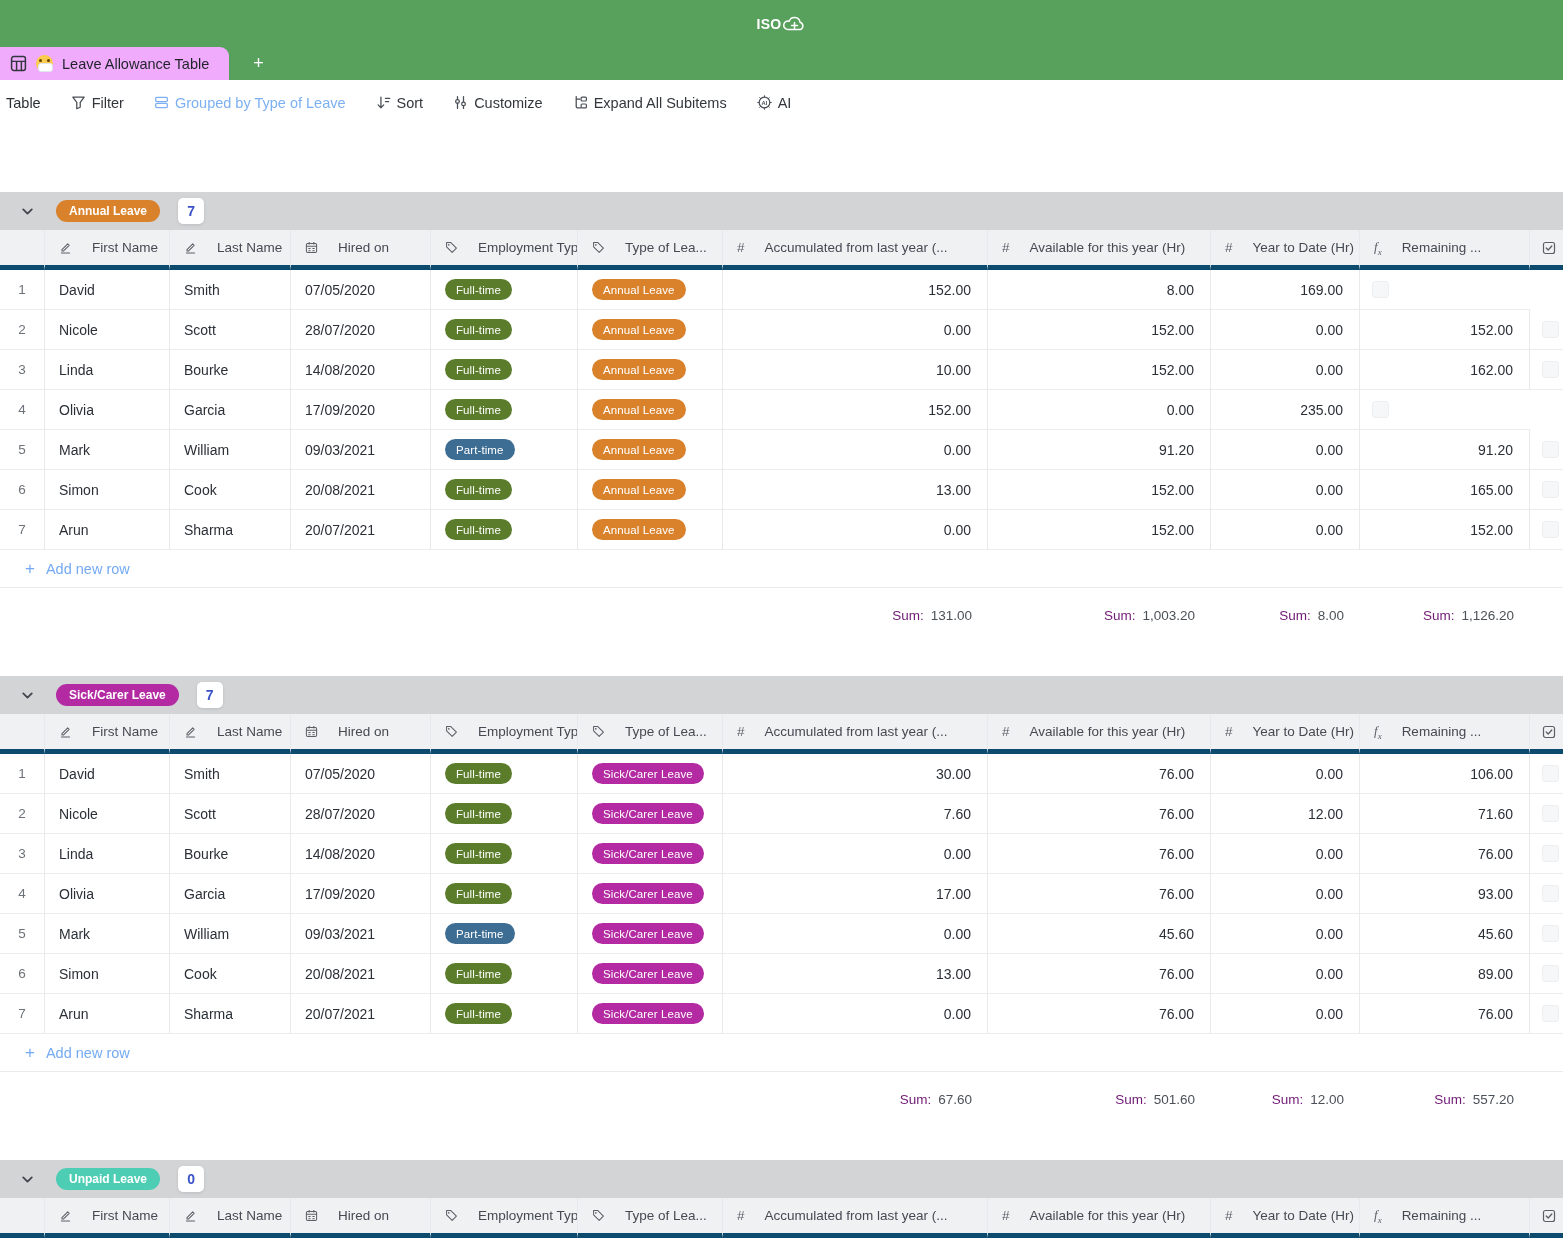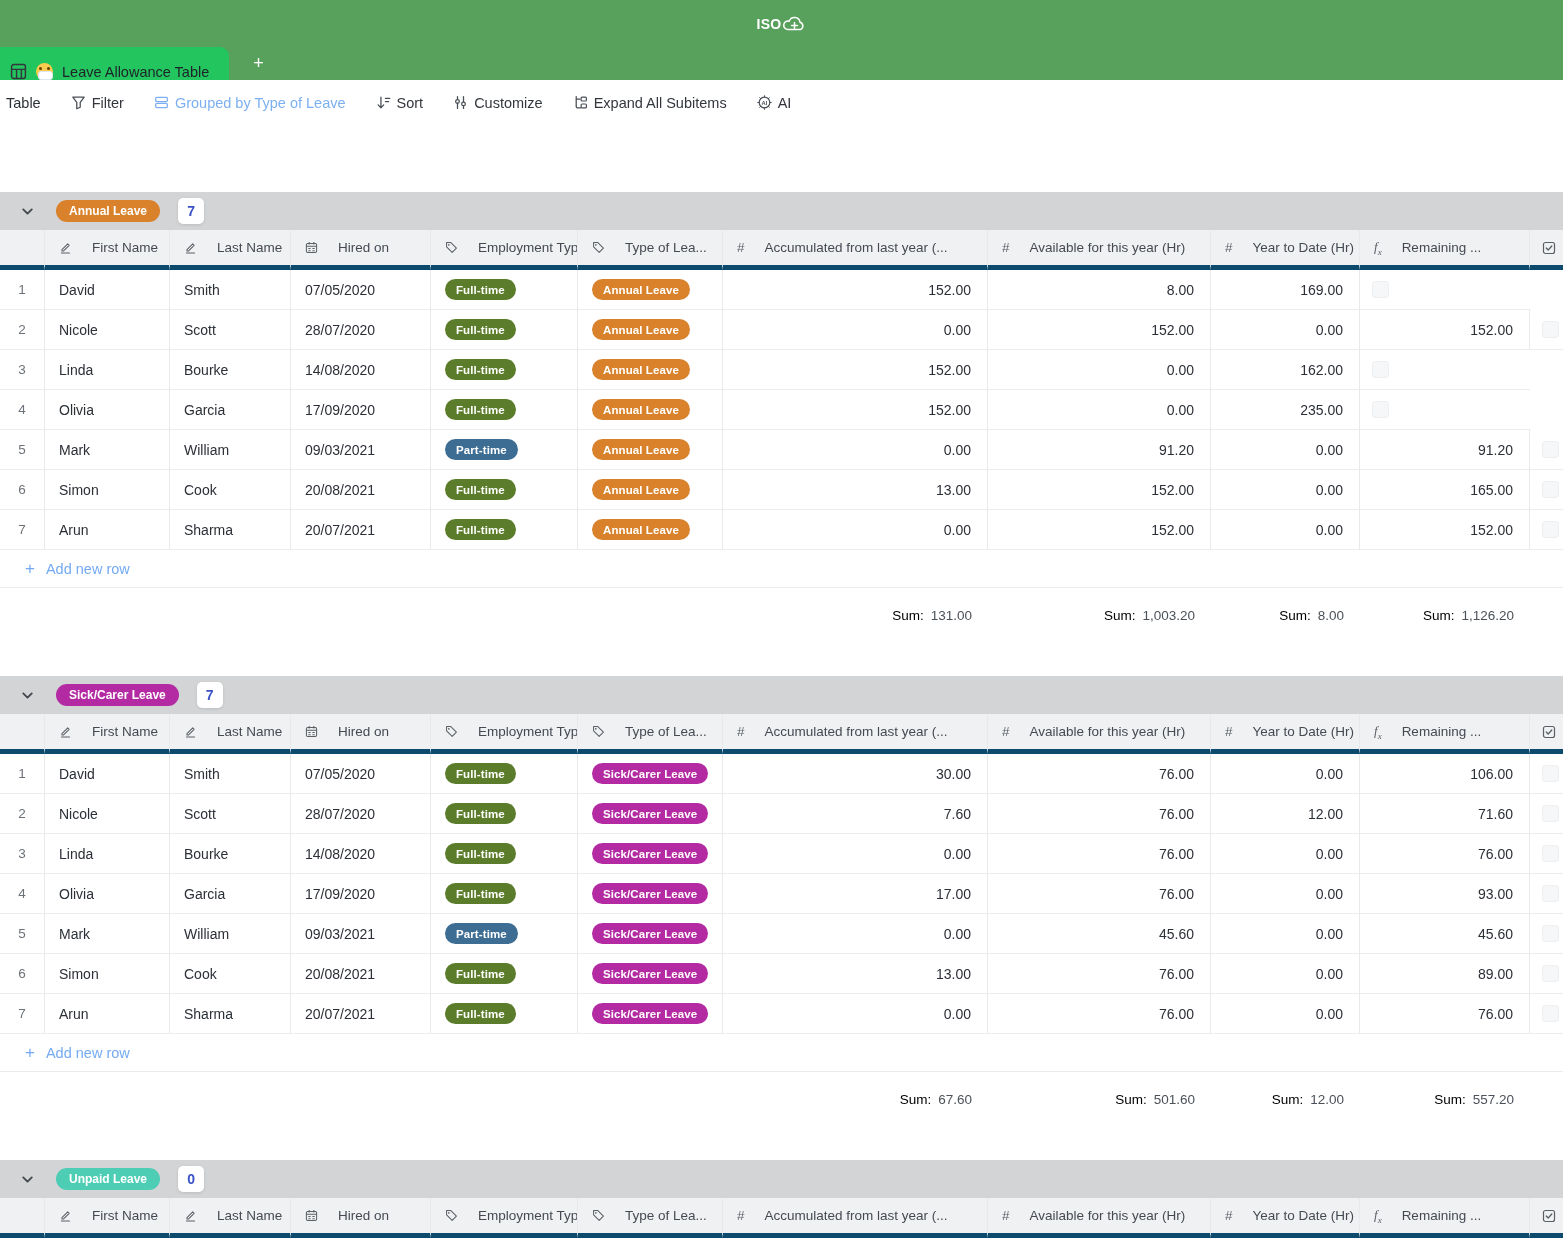--- a/index.html
+++ b/index.html
@@ -8,21 +8,21 @@
   .page { width:1563px; height:1250px; overflow:hidden; background:#fff; }
 
   
   .topbar { height:47px; background:#58a15c; display:flex; align-items:center; justify-content:center; }
   .logo { display:flex; align-items:center; gap:1px; color:#fff; }
   .logo-text { font-size:14px; font-weight:bold; letter-spacing:.3px; }
   .logo svg { display:block; margin-left:-2px; }
 
   
   .tabbar { height:33px; background:#58a15c; display:flex; align-items:stretch; }
-  .tab-active { background:#22c55e; border-radius:0 9px 0 0; display:flex; align-items:flex-end;
+  .tab-active { background:#f0abfc; border-radius:0 9px 0 0; display:flex; align-items:center;
     gap:9px; padding:0 20px 0 10px; }
   .tab-grid-icon { color:#33373d; display:flex; }
   .tab-label { font-size:14.5px; color:#1f2329; }
   .emoji { position:relative; width:17px; height:17px; border-radius:50%; background:#fdcb4d; flex:0 0 auto; }
   .emoji::before { content:""; position:absolute; left:3px; top:4px; width:3px; height:3px;
     border-radius:50%; background:#664500; box-shadow:8px 0 0 #664500; }
   .emoji::after { content:""; position:absolute; left:2px; top:8px; width:13px; height:7px;
     border-radius:3px; background:#fff; border:1px solid #dfe5ee; }
   .tab-add { color:#fff; font-size:18px; display:flex; align-items:center; margin-left:24px; }
 
@@ -54,29 +54,29 @@
   .hicon { display:flex; align-items:center; color:#5a5f66; }
   .hash { font-size:13.5px; color:#5a5f66; }
   .fx { font-style:italic; font-size:13px; color:#5a5f66; font-family:"Liberation Serif","DejaVu Serif",serif; }
   .fx sub { font-size:9px; }
   .hgroup { margin-left:auto; display:flex; color:#585e66; }
   .numcol { justify-content:center; padding:0; color:#6d7278; font-size:13.5px; }
   .num { justify-content:flex-end; padding-right:16px; }
   .checkcol { border-right:none; padding:0 0 0 12px; }
   .cbox { width:17px; height:17px; border-radius:3px; background:#f6f7f9; border:1px solid #edeff1; }
   .pill { height:21px; display:inline-flex; align-items:center; padding:0 11px; border-radius:11px;
-    color:#fff; font-size:11.5px; font-weight:bold; letter-spacing:.1px; }
+    color:#fff; font-size:11.5px; font-weight:normal; letter-spacing:.1px; }
 
   .add-row { height:38px; display:flex; align-items:center; gap:11px; padding-left:25px;
     color:#74aaf3; font-size:14.5px; border-bottom:1px solid #e9ebed; background:#fff; }
   .add-row .plus { font-size:17px; }
 
   .sum-row { margin-top:8px; }
   .sum-row .cell { border:none; height:38px; font-size:13.5px; }
-  .sum-label { color:#000000; margin-right:7px; }
+  .sum-label { color:#701a75; margin-right:7px; }
   .sum-val { color:#4b5158; }
 </style>
 </head>
 <body>
 
 <div class="page">
 
   <div class="topbar">
     <div class="logo">
       <span class="logo-text">ISO</span>
@@ -305,20 +305,21 @@
           <div class="cell numcol">3</div>
           <div class="cell">Linda</div>
           <div class="cell">Bourke</div>
           <div class="cell">14/08/2020</div>
           <div class="cell">
             <span class="pill" style="background:#5b7d2b">Full-time</span>
           </div>
           <div class="cell">
             <span class="pill" style="background:#d9822b">Annual Leave</span>
           </div>
+          <div class="cell num">10.00</div>
           <div class="cell num">152.00</div>
           <div class="cell num">0.00</div>
           <div class="cell num">162.00</div>
           <div class="cell checkcol">
             <span class="cbox"></span>
           </div>
         </div>
         <div class="grid">
           <div class="cell numcol">4</div>
           <div class="cell">Olivia</div>

